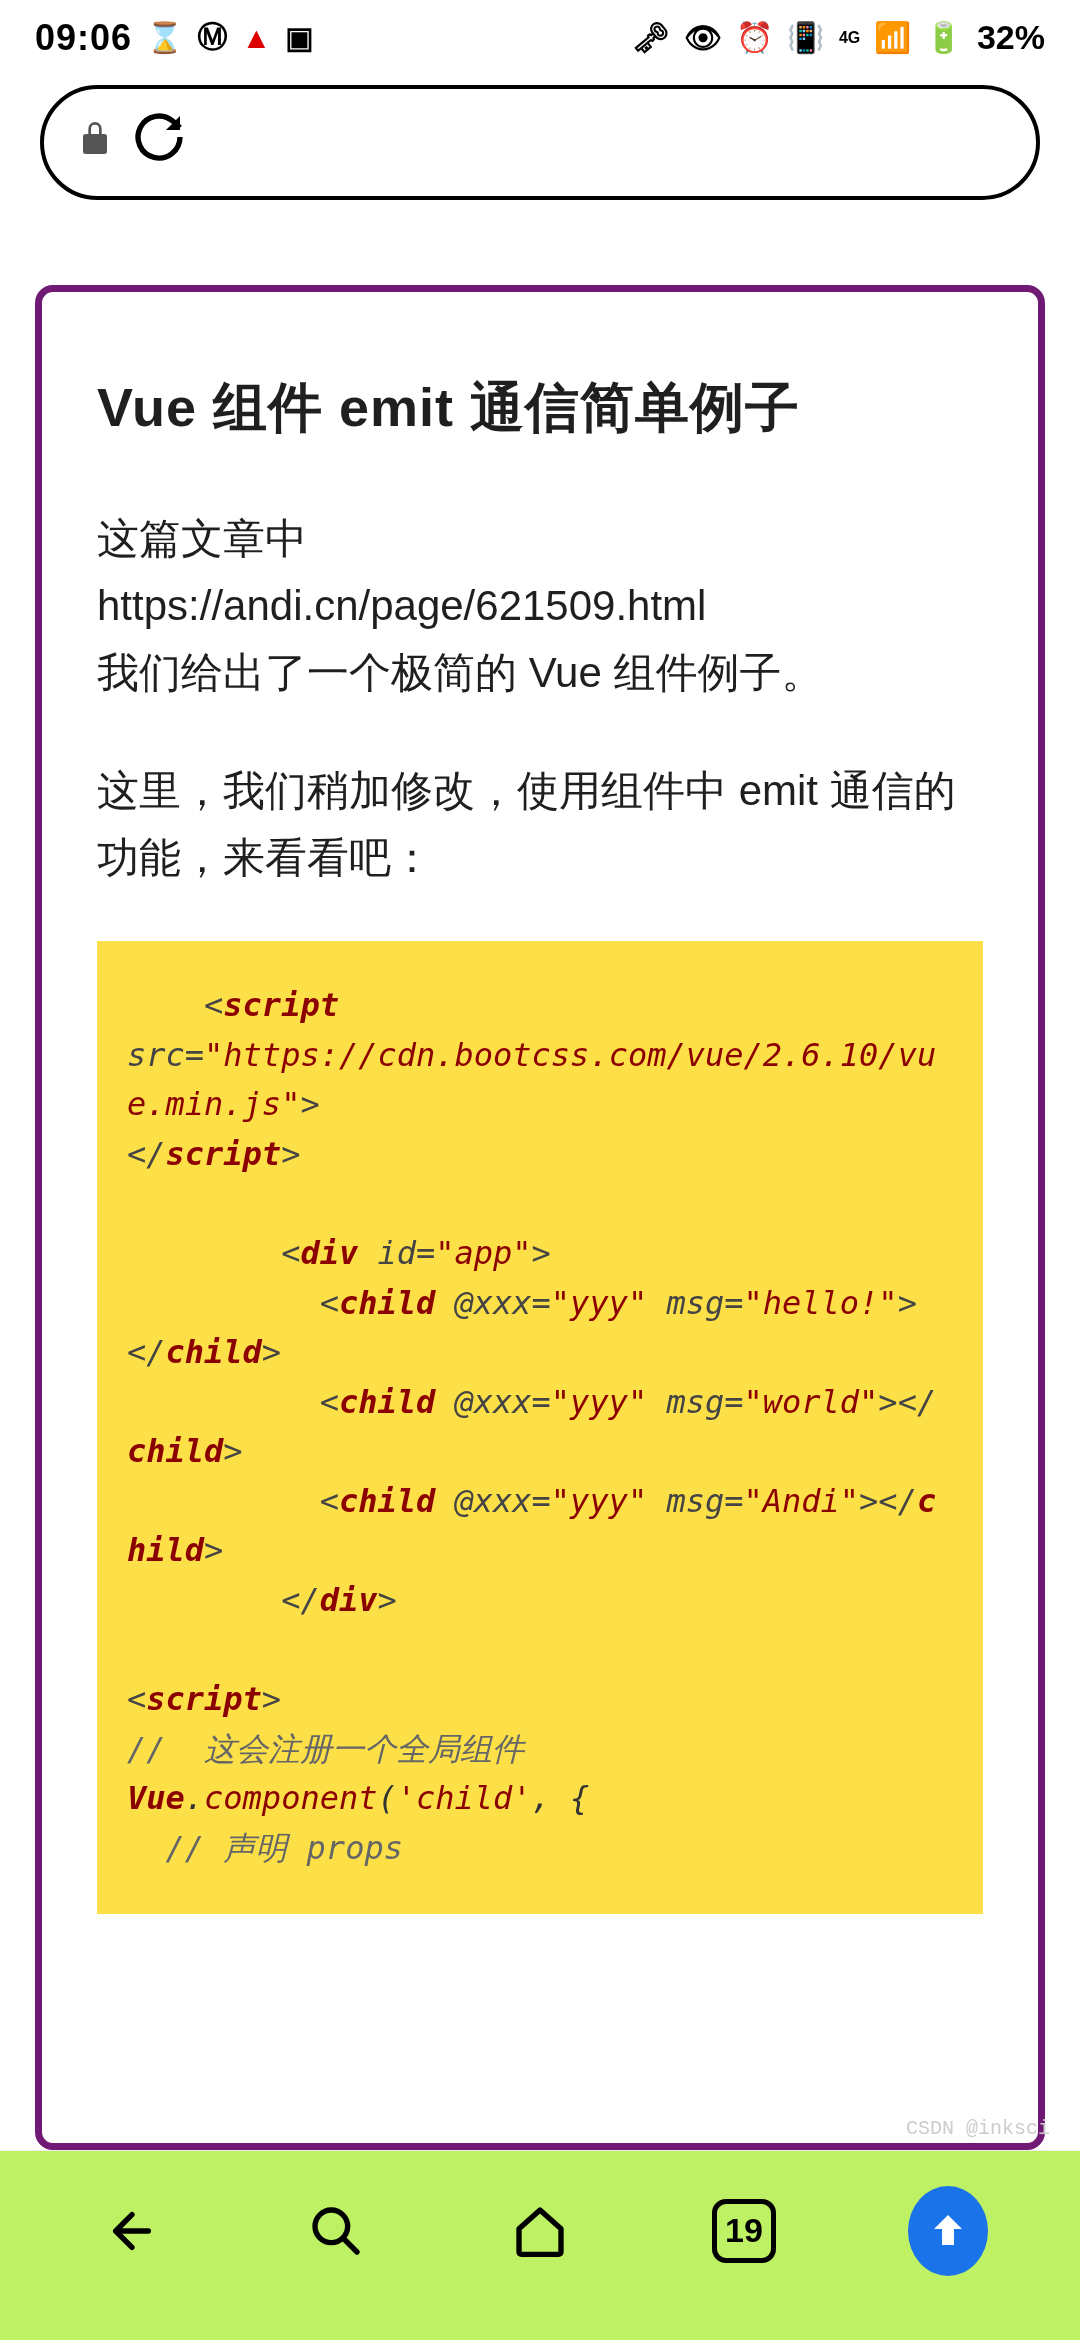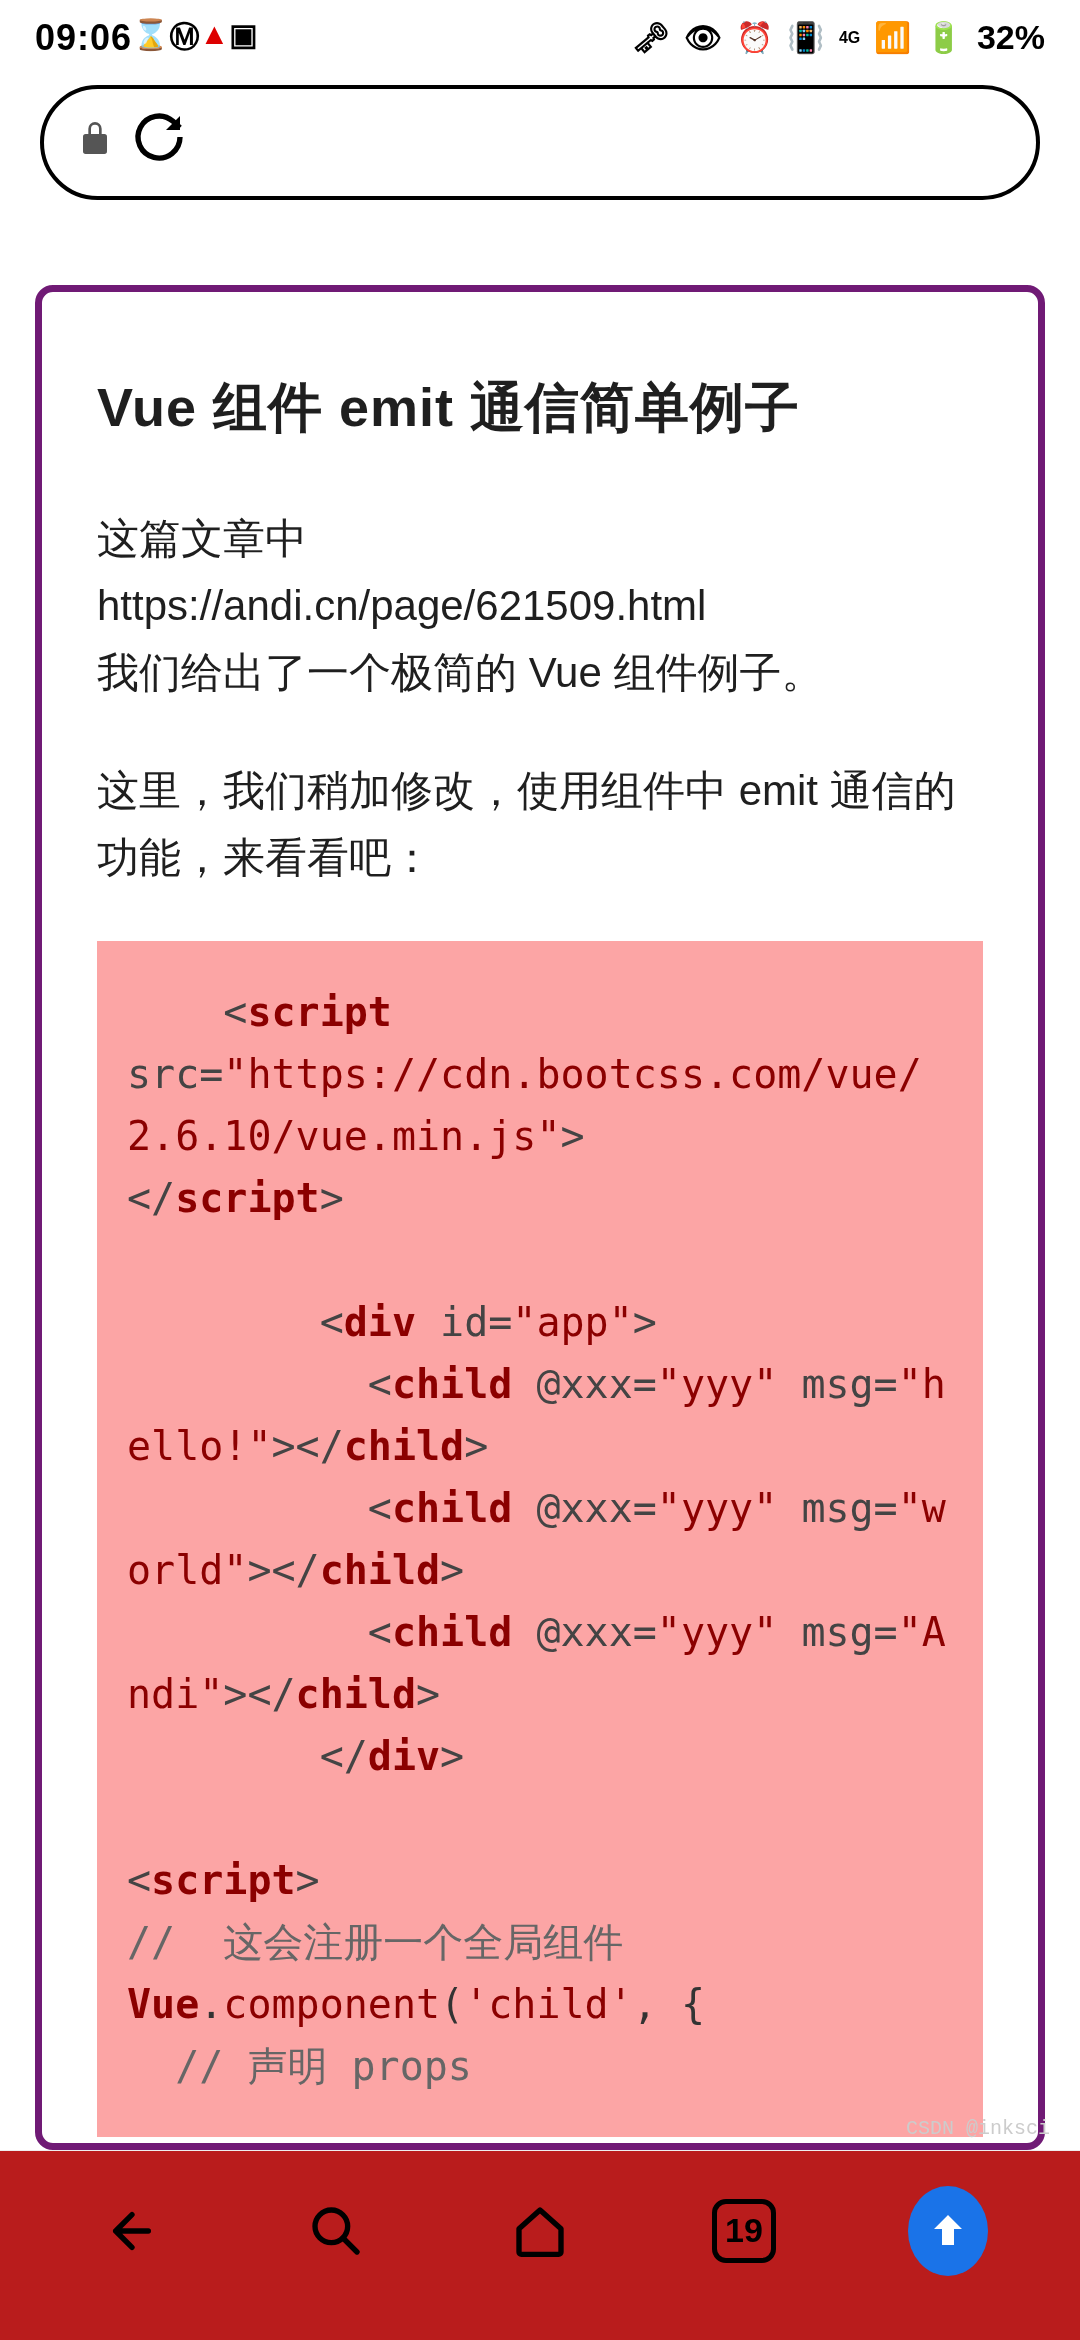--- a/index.html
+++ b/index.html
@@ -14,21 +14,21 @@
     .status-bar {
       height: 75px;
       display: flex;
       align-items: center;
       justify-content: space-between;
       padding: 0 35px;
       font-size: 34px;
       font-weight: 600;
       color: #000;
     }
-    .status-left { display: flex; align-items: flex-start; }
+    .status-left { display: flex; align-items: center; gap: 14px; }
     .status-right { display: flex; align-items: center; gap: 14px; }
     .status-time { font-size: 36px; letter-spacing: 1px; }
     .status-icon { font-size: 30px; }
     .url-bar-container {
       padding: 10px 40px 30px;
     }
     .url-bar {
       height: 115px;
       border: 4px solid #000;
       border-radius: 60px;
@@ -73,44 +73,45 @@
       text-align: right;
       font-size: 42px;
       padding: 0 10px 15px 0;
     }
     .code-actions .act {
       color: #1a73e8;
       margin-left: 100px;
       margin-right: 30px;
     }
     .code-block {
-      background: #fca5a5;
+      background: #fde047;
       padding: 40px 30px;
       font-family: "Consolas", "Monaco", monospace;
-      font-size: 40px;
+      font-size: 32px;
       line-height: 1.55;
       white-space: pre-wrap;
       word-break: break-all;
       color: #333;
+      font-style: italic;
     }
     .tag { color: #444; }
     .name { color: #8b0000; font-weight: 700; }
     .attr { color: #444; }
     .str { color: #8b0000; }
     .cmt { color: #666; }
     .red { color: #8b0000; }
     .b { font-weight: 700; }
     .bottom-nav {
       position: absolute;
       bottom: 0;
       left: 0;
       right: 0;
       height: 190px;
       border-top: 1px solid #eee;
-      background: #b91c1c;
+      background: #bef264;
       display: flex;
       align-items: center;
       justify-content: space-around;
       padding: 0 30px 30px;
     }
     .nav-btn {
       width: 80px;
       height: 80px;
       display: flex;
       align-items: center;

